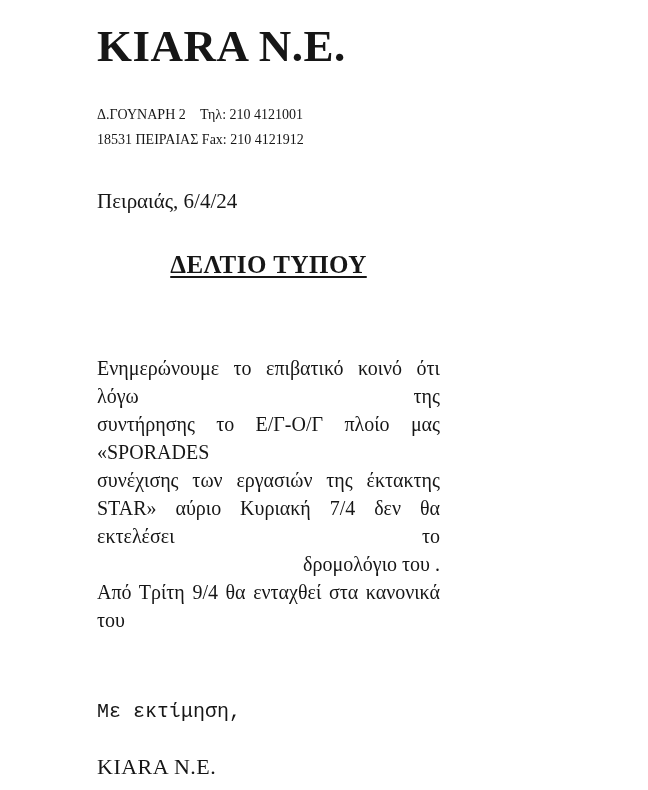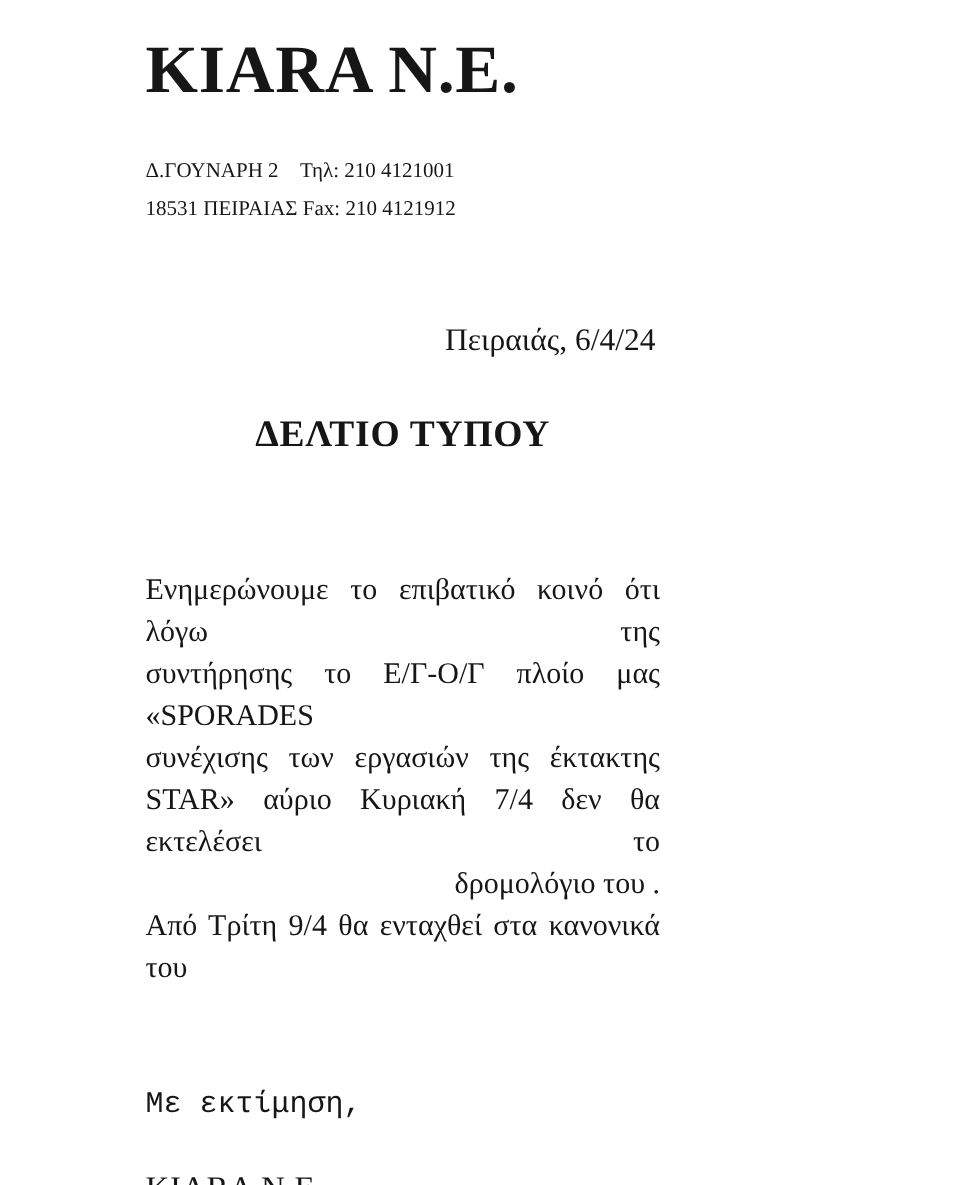--- a/index.html
+++ b/index.html
@@ -32,35 +32,35 @@
     margin-top: 33px;
     font-size: 14px;
     line-height: 25px;
     white-space: nowrap;
   }
   .addr-col {
     display: inline-block;
     width: 103px;
   }
   .dateline {
-    margin-top: 60px;
+    margin-top: 35px;
     font-size: 21px;
     line-height: 28px;
-    text-align: right;
     padding-right: 3px;
   }
   .doc-title {
     margin-top: 35px;
     font-size: 25px;
     line-height: 30px;
     font-weight: bold;
     text-align: center;
     letter-spacing: 0.5px;
   }
   .doc-title span {
+    text-decoration: underline;
     text-decoration-thickness: 2px;
     text-underline-offset: 3px;
   }
   .body-text {
     margin-top: 74px;
     font-size: 20px;
     line-height: 28px;
   }
   .jline {               
     text-align: justify;

